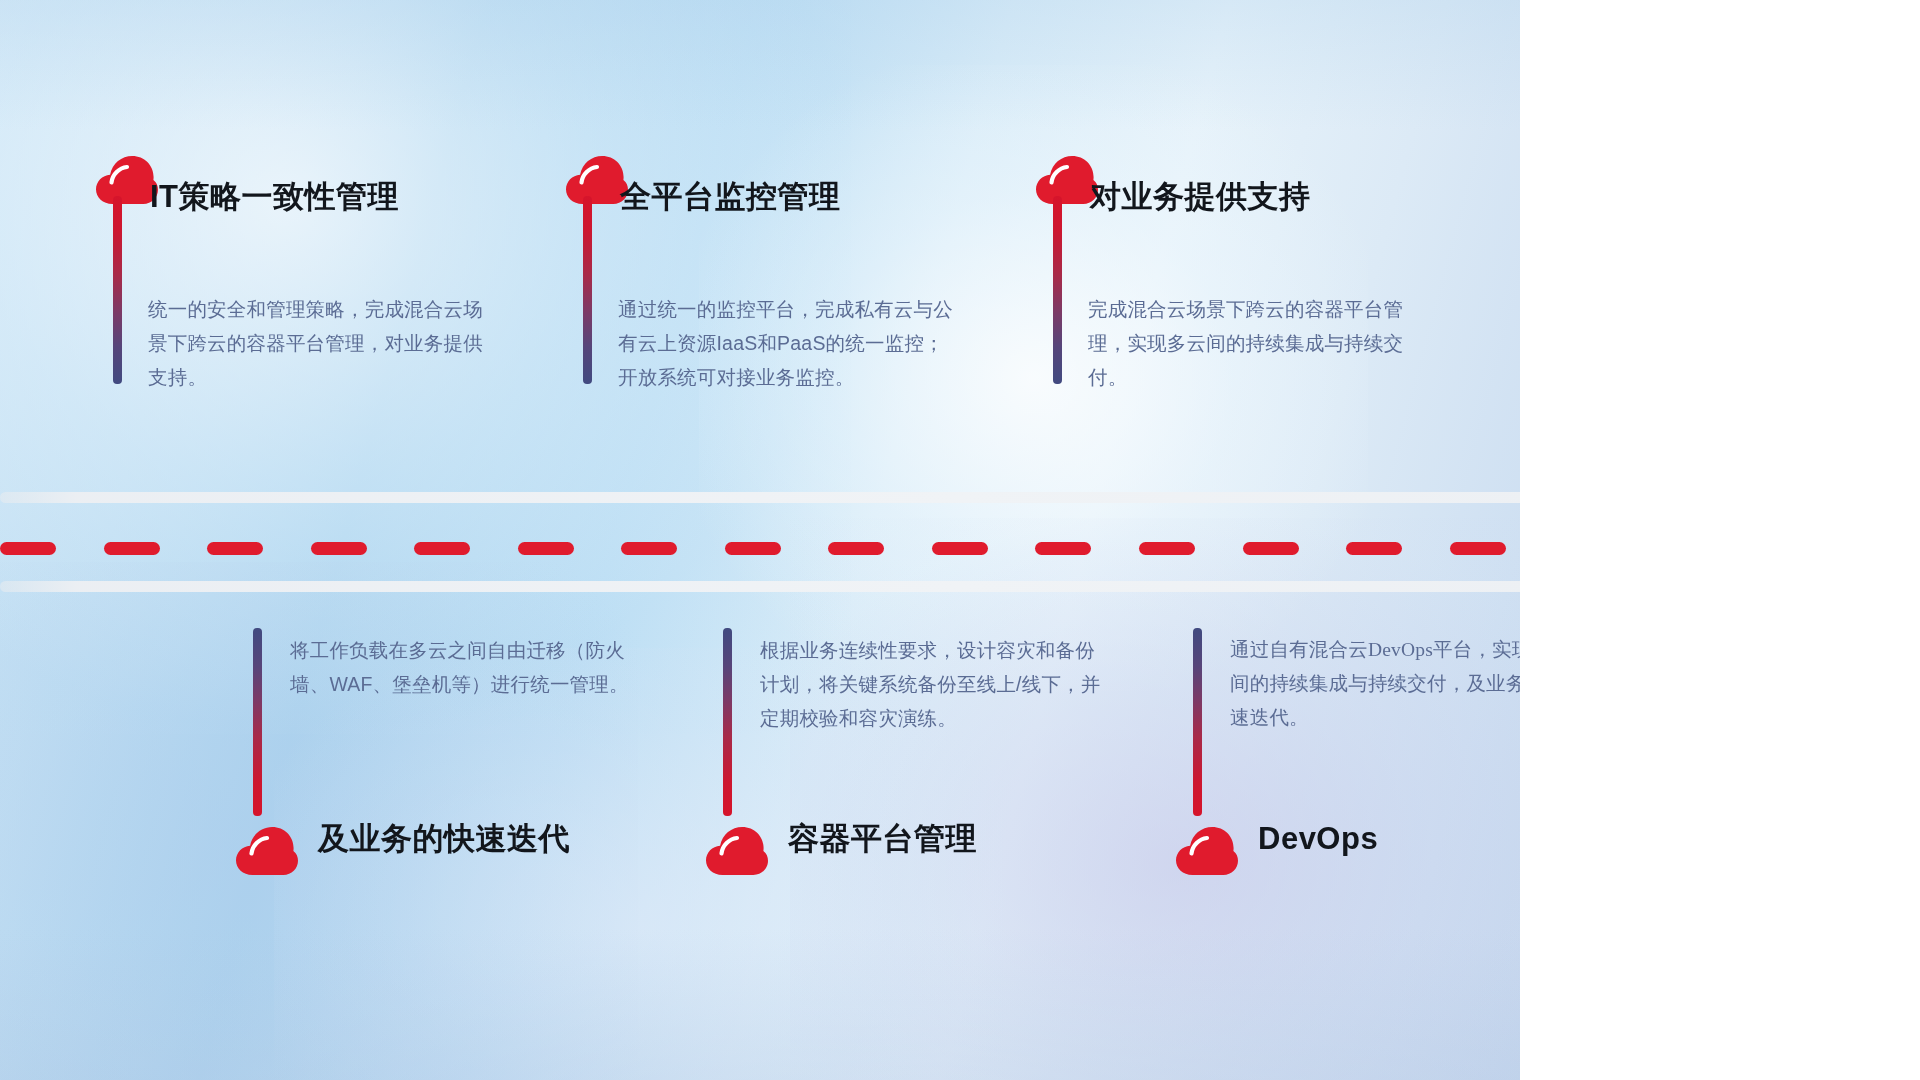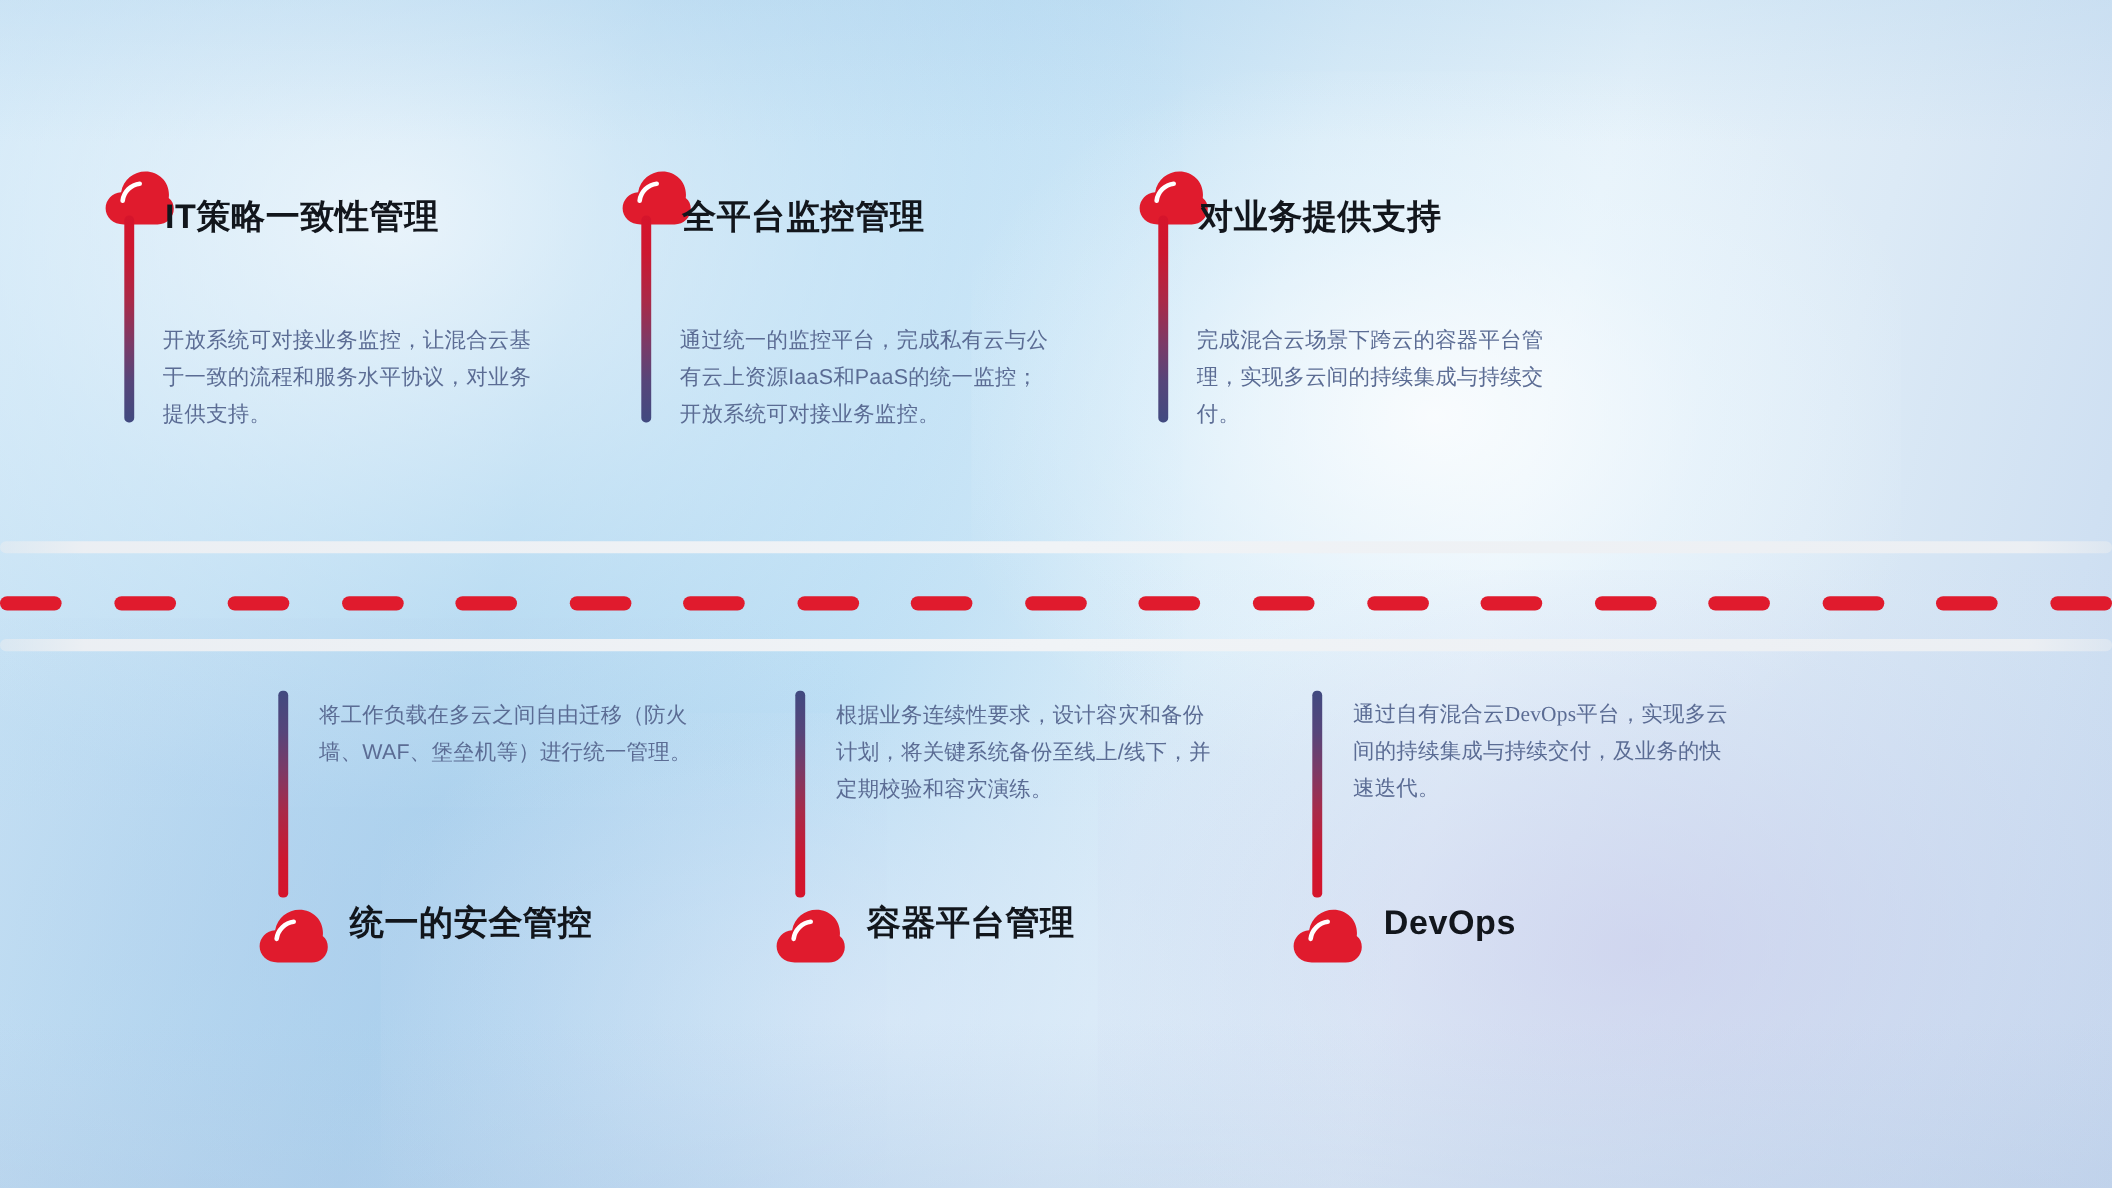--- a/index.html
+++ b/index.html
@@ -8,21 +8,21 @@
   }
   body {
     width: 1920px;
     height: 1080px;
     overflow: hidden;
     font-family: "Liberation Sans", "DejaVu Sans", sans-serif;
   }
 
   #stage {
     position: relative;
-    width: 1920px;
+    width: 1520px;
     height: 1080px;
     overflow: hidden;
     background: #cfe3f2;
   }
 
   
   .bg-base {
     position: absolute;
     inset: 0;
     background:
@@ -237,21 +237,21 @@
 
   <div class="col col-top" style="left:82px;">
     <div class="cloud" style="left:13px; top:155px;">
       <svg viewBox="0 0 64 50">
         <path d="M17.5 49 C7.8 49 1 42.4 1 34.3 C1 26.6 7.2 20.2 15.1 19.7 C17.2 8.4 26.7 1 37.2 1 C49.3 1 58.6 10.2 58.6 22.1 C58.6 23.1 58.5 24.1 58.4 25.0 C61.6 27.3 63 31.0 63 34.8 C63 42.6 56.6 49 48.3 49 Z" fill="#e01b2d"></path>
         <path d="M16.5 27.5 C17.4 19.3 24.2 12.8 32.0 12.0" stroke="#ffffff" stroke-width="4.2" stroke-linecap="round" fill="none"></path>
       </svg>
     </div>
     <div class="stem stem-top" style="left:31px; top:196px; height:188px;"></div>
     <div class="title" style="left:68px; top:178px;">IT策略一致性管理</div>
-    <div class="body-text" style="left:66px; top:292px;">开放系统可对接业务监控，让混合云基于一致的流程和服务水平协议，对业务提供支持。</div>
+    <div class="body-text" style="left:66px; top:292px;">统一的安全和管理策略，完成混合云场景下跨云的容器平台管理，对业务提供支持。</div>
   </div>
 
   <div class="col col-top" style="left:552px;">
     <div class="cloud" style="left:13px; top:155px;">
       <svg viewBox="0 0 64 50">
         <path d="M17.5 49 C7.8 49 1 42.4 1 34.3 C1 26.6 7.2 20.2 15.1 19.7 C17.2 8.4 26.7 1 37.2 1 C49.3 1 58.6 10.2 58.6 22.1 C58.6 23.1 58.5 24.1 58.4 25.0 C61.6 27.3 63 31.0 63 34.8 C63 42.6 56.6 49 48.3 49 Z" fill="#e01b2d"></path>
         <path d="M16.5 27.5 C17.4 19.3 24.2 12.8 32.0 12.0" stroke="#ffffff" stroke-width="4.2" stroke-linecap="round" fill="none"></path>
       </svg>
     </div>
     <div class="stem stem-top" style="left:31px; top:196px; height:188px;"></div>
@@ -273,21 +273,21 @@
 
   <div class="col col-bottom" style="left:198px;">
     <div class="stem stem-bottom" style="left:55px; top:628px; height:188px;"></div>
     <div class="cloud" style="left:37px; top:826px;">
       <svg viewBox="0 0 64 50">
         <path d="M17.5 49 C7.8 49 1 42.4 1 34.3 C1 26.6 7.2 20.2 15.1 19.7 C17.2 8.4 26.7 1 37.2 1 C49.3 1 58.6 10.2 58.6 22.1 C58.6 23.1 58.5 24.1 58.4 25.0 C61.6 27.3 63 31.0 63 34.8 C63 42.6 56.6 49 48.3 49 Z" fill="#e01b2d"></path>
         <path d="M16.5 27.5 C17.4 19.3 24.2 12.8 32.0 12.0" stroke="#ffffff" stroke-width="4.2" stroke-linecap="round" fill="none"></path>
       </svg>
     </div>
     <div class="body-text" style="left:92px; top:633px;">将工作负载在多云之间自由迁移（防火墙、WAF、堡垒机等）进行统一管理。</div>
-    <div class="title" style="left:120px; top:820px;">统一的安全管控</div>
+    <div class="title" style="left:120px; top:820px;">及业务的快速迭代</div>
   </div>
 
   <div class="col col-bottom" style="left:668px;">
     <div class="stem stem-bottom" style="left:55px; top:628px; height:188px;"></div>
     <div class="cloud" style="left:37px; top:826px;">
       <svg viewBox="0 0 64 50">
         <path d="M17.5 49 C7.8 49 1 42.4 1 34.3 C1 26.6 7.2 20.2 15.1 19.7 C17.2 8.4 26.7 1 37.2 1 C49.3 1 58.6 10.2 58.6 22.1 C58.6 23.1 58.5 24.1 58.4 25.0 C61.6 27.3 63 31.0 63 34.8 C63 42.6 56.6 49 48.3 49 Z" fill="#e01b2d"></path>
         <path d="M16.5 27.5 C17.4 19.3 24.2 12.8 32.0 12.0" stroke="#ffffff" stroke-width="4.2" stroke-linecap="round" fill="none"></path>
       </svg>
     </div>

